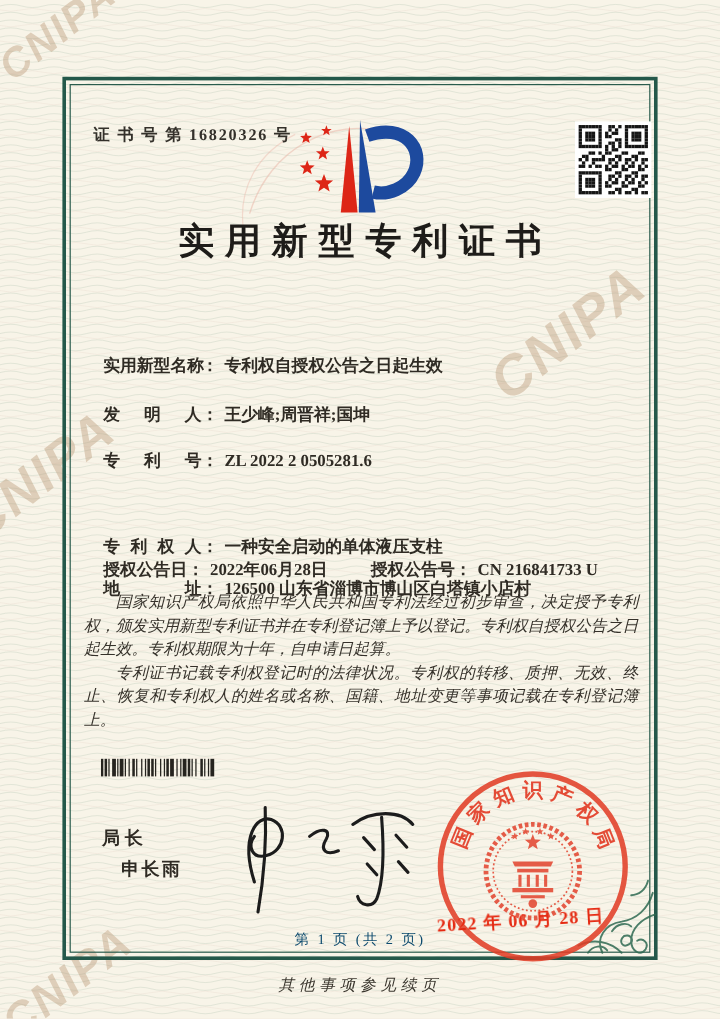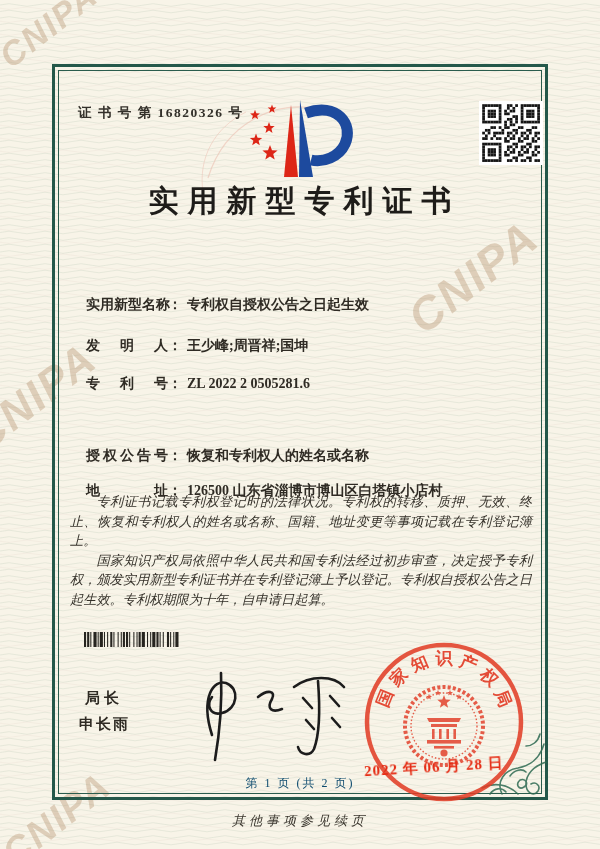--- a/index.html
+++ b/index.html
@@ -35,21 +35,21 @@
   .fvalue{margin-left:5px;}
   .g2{margin-left:36px;}
 
   .paras{position:absolute;left:70px;top:492px;width:462px;font-size:13.2px;
     line-height:19.6px;text-align:justify;font-style:italic;color:#35312a;}
   .paras p{margin:0;text-indent:2em;}
 
   .barcode{position:absolute;left:84px;top:632px;}
 
   .signer-title{position:absolute;left:85px;top:689px;font-size:15px;font-weight:700;letter-spacing:4px;}
-  .signer-name{position:absolute;left:79px;top:715px;font-size:15px;font-weight:700;letter-spacing:2px;}
+  .signer-name{position:absolute;left:101px;top:715px;font-size:15px;font-weight:700;letter-spacing:2px;}
   .signature{position:absolute;left:182px;top:665px;z-index:3;}
 
   .seal{position:absolute;left:352px;top:630px;z-index:4;mix-blend-mode:multiply;opacity:.92;}
   .seal-date{position:absolute;left:364px;top:757px;width:170px;z-index:5;
     color:#e52a12;font-size:15px;font-weight:700;letter-spacing:1px;white-space:nowrap;
     transform:rotate(-3.5deg);}
 
   .page-num{position:absolute;left:0;top:775px;width:600px;text-align:center;
     font-size:12px;letter-spacing:2px;color:#0c4a6e;}
   .cont-note{position:absolute;left:0;top:812px;width:600px;text-align:center;
@@ -333,29 +333,32 @@
     <div class="frow" style="top:248px;">
       <span class="flabel">实用新型名称</span><span>：</span><span class="fvalue">专利权自授权公告之日起生效</span>
     </div>
     <div class="frow" style="top:289px;">
       <span class="flabel">发明人</span><span>：</span><span class="fvalue">王少峰;周晋祥;国坤</span>
     </div>
     <div class="frow" style="top:327px;">
       <span class="flabel">专利号</span><span>：</span><span class="fvalue">ZL 2022 2 0505281.6</span>
     </div>
     <div class="frow" style="top:399px;">
-      <span class="flabel">授权公告号</span><span>：</span><span class="fvalue">恢复和专利权人的姓名或名称</span>
+      <span class="flabel">专利权人</span><span>：</span><span class="fvalue">一种安全启动的单体液压支柱</span>
     </div>
     <div class="frow" style="top:434px;">
       <span class="flabel">地址</span><span>：</span><span class="fvalue">126500 山东省淄博市博山区白塔镇小店村</span>
     </div>
+    <div class="frow" style="top:466px;">
+      <span class="flabel2">授权公告日</span><span>：</span><span class="fvalue">2022年06月28日</span><span class="g2 flabel2">授权公告号</span><span>：</span><span class="fvalue">CN 216841733 U</span>
+    </div>
 
     <div class="paras">
+      <p>国家知识产权局依照中华人民共和国专利法经过初步审查，决定授予专利权，颁发实用新型专利证书并在专利登记簿上予以登记。专利权自授权公告之日起生效。专利权期限为十年，自申请日起算。</p>
       <p>专利证书记载专利权登记时的法律状况。专利权的转移、质押、无效、终止、恢复和专利权人的姓名或名称、国籍、地址变更等事项记载在专利登记簿上。</p>
-      <p>国家知识产权局依照中华人民共和国专利法经过初步审查，决定授予专利权，颁发实用新型专利证书并在专利登记簿上予以登记。专利权自授权公告之日起生效。专利权期限为十年，自申请日起算。</p>
     </div>
 
     <svg class="barcode" id="barcode-svg" width="158" height="16">
         <rect x="0.00" y="0" width="2.10" height="15" fill="#26241f"></rect>
         <rect x="3.15" y="0" width="2.10" height="15" fill="#26241f"></rect>
         <rect x="6.30" y="0" width="1.05" height="15" fill="#26241f"></rect>
         <rect x="9.45" y="0" width="3.15" height="15" fill="#26241f"></rect>
         <rect x="13.65" y="0" width="1.05" height="15" fill="#26241f"></rect>
         <rect x="15.75" y="0" width="3.15" height="15" fill="#26241f"></rect>
         <rect x="19.95" y="0" width="1.05" height="15" fill="#26241f"></rect>

